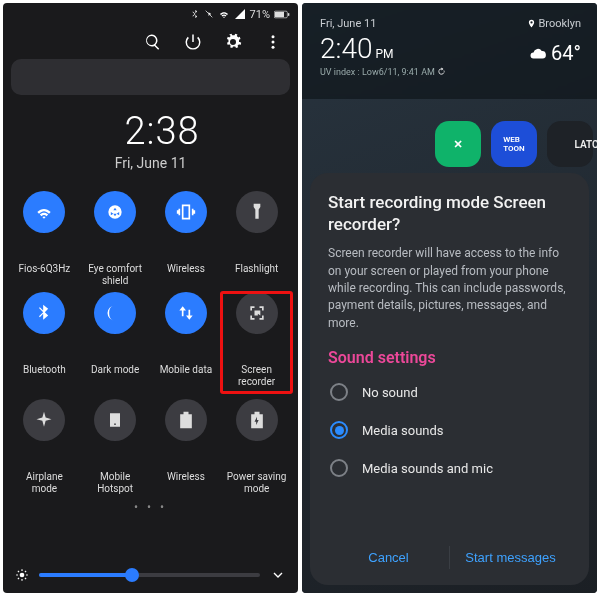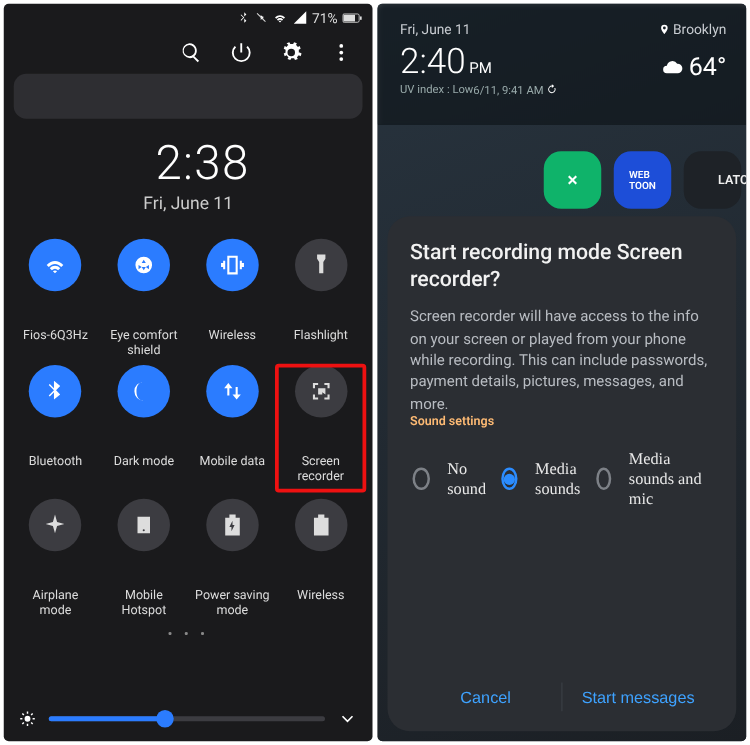--- a/index.html
+++ b/index.html
@@ -87,22 +87,22 @@
   .chip-w{background:#1d4ed8;color:#fff;font-size:8px;}
   .chip-l{background:#1e2227;color:#eee;font-size:10px;padding-left:40px;}
 
   .sheet {
     position:absolute; left:8px; right:8px; top:170px; bottom:8px;
     background:#2b2e33; border-radius:18px; padding:18px 18px 10px;
     display:flex; flex-direction:column;
   }
   .sheet h1 { font-size:17px; font-weight:500; color:#f2f2f2; line-height:1.3; }
   .sheet p  { font-size:12px; color:#b8bcc2; margin-top:10px; line-height:1.45; }
-  .sheet h2 { font-size:10px; font-weight:600; color:#fdba74; }
-  .radio-list { margin-top:8px; display:flex; flex-direction:row; gap:4px;font-family:Liberation Serif, serif;}
+  .sheet h2 { font-size:16px; font-weight:600; color:#ec4899; margin-top:16px;}
+  .radio-list { margin-top:8px; display:flex; flex-direction:column; gap:4px;}
   .radio-item { display:flex; align-items:center; gap:14px; padding:8px 2px; font-size:13px; color:#e8e8e8;}
   .radio {
     width:18px;height:18px;border-radius:50%;border:2px solid #7d8187;
     display:flex;align-items:center;justify-content:center;
   }
   .radio.checked { border-color:#2b8cff;}
   .radio.checked::after{content:"";width:9px;height:9px;border-radius:50%;background:#2b8cff;}
   .sheet-actions{
     margin-top:auto; display:flex; border-top:0; padding-top:12px;
   }
@@ -240,32 +240,32 @@
         <div class="circle off">
           <svg viewBox="0 0 24 24">
             <path d="M6 4h12v16H6zM9 7h6v6H9zM12 16a1 1 0 100 2 1 1 0 000-2z"></path>
           </svg>
         </div>
         <div class="label">Mobile Hotspot</div>
       </div>
       <div class="tile">
         <div class="circle off">
           <svg viewBox="0 0 24 24">
+            <path d="M9 2h6v3h4v17H5V5h4V2zm1 8h4v6h-4z"></path>
+          </svg>
+        </div>
+        <div class="label">Wireless</div>
+      </div>
+      <div class="tile">
+        <div class="circle off">
+          <svg viewBox="0 0 24 24">
             <path d="M9 2h6v3h4v17H5V5h4V2zm3 6l-3 6h2v4l3-6h-2V8z"></path>
           </svg>
         </div>
         <div class="label">Power saving mode</div>
-      </div>
-      <div class="tile">
-        <div class="circle off">
-          <svg viewBox="0 0 24 24">
-            <path d="M9 2h6v3h4v17H5V5h4V2zm1 8h4v6h-4z"></path>
-          </svg>
-        </div>
-        <div class="label">Wireless</div>
       </div>
     </div>
 
   <div class="dots-row">• • •</div>
 
   <div class="bottom-row">
     <svg width="14" height="14" viewBox="0 0 24 24">
         <circle cx="12" cy="12" r="4"></circle>
         <g stroke="#fff" stroke-width="2">
           <path d="M12 2v3M12 19v3M2 12h3M19 12h3M4.9 4.9l2.1 2.1M17 17l2.1 2.1M4.9 19.1L7 17M17 7l2.1-2.1"></path>

